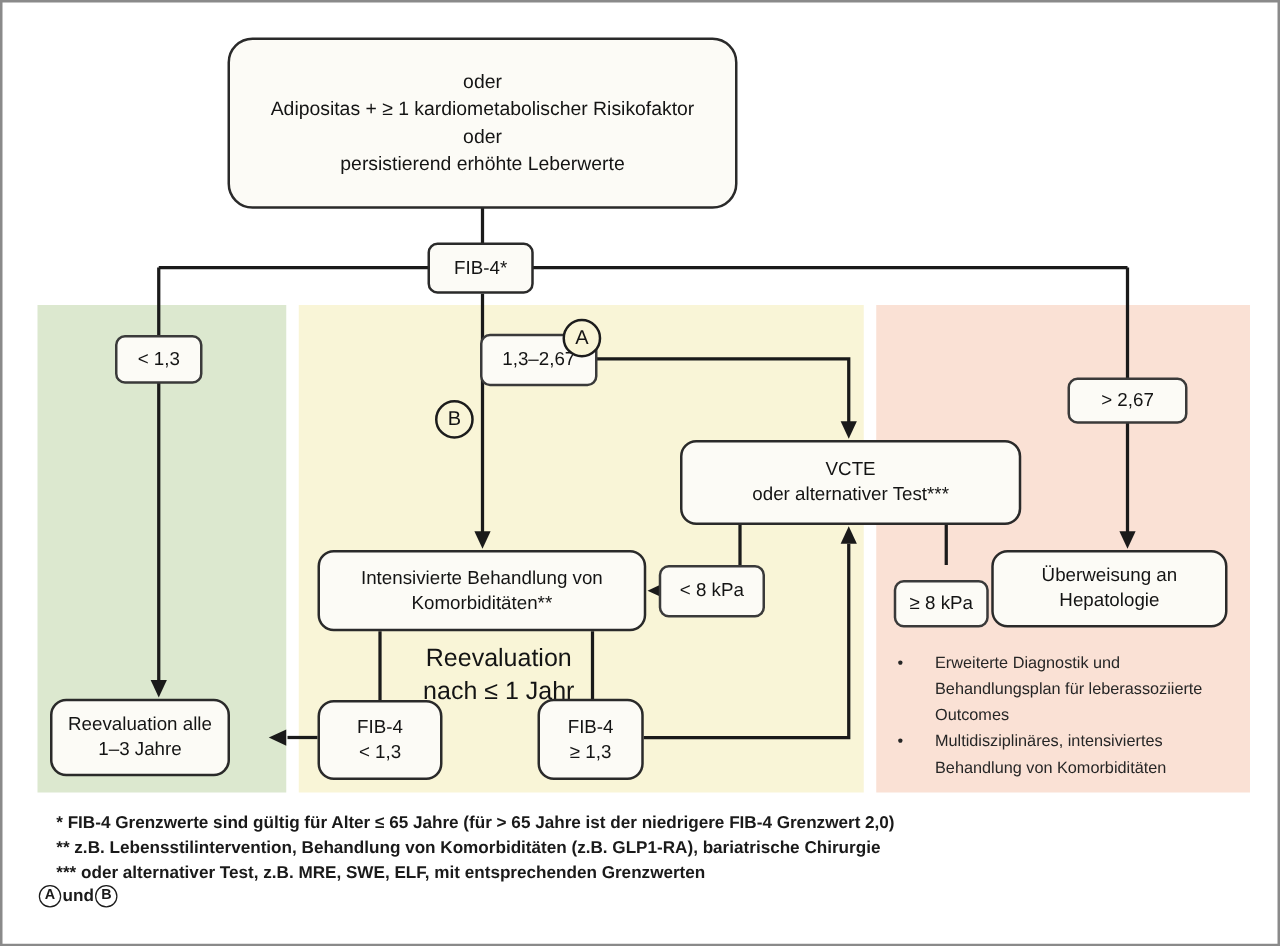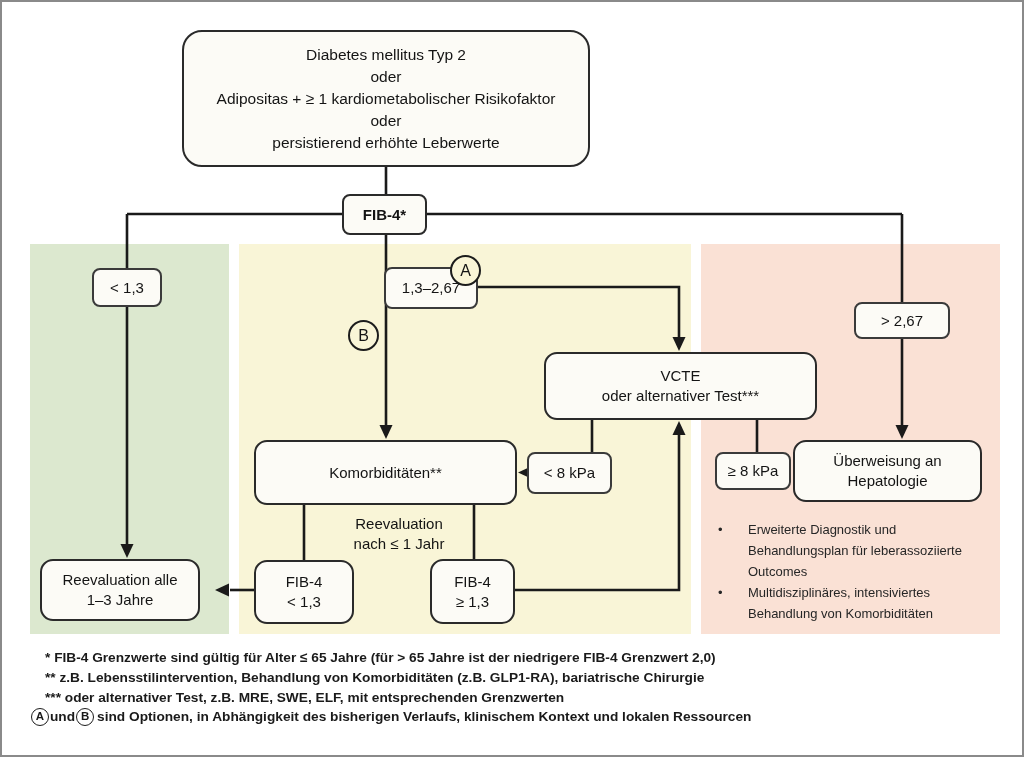--- a/index.html
+++ b/index.html
@@ -18,44 +18,44 @@
   svg.connectors polygon { fill:#1a1a1a; stroke:none; }
 
   .node {
     position:absolute; box-sizing:border-box;
     background:#fcfbf6; border:2px solid #2a2a2a; border-radius:10px;
     display:flex; flex-direction:column; align-items:center; justify-content:center;
     text-align:center; font-size:15px; line-height:1.32; color:#141414;
   }
   .node .it { }
   #node-entry    { left:180px; top:28px;  width:408px; height:137px; border-radius:20px; font-size:15.5px; line-height:1.42; }
-  #node-fib4     { left:340px; top:192px; width:85px;  height:41px;  border-radius:8px;font-weight:bold; }
+  #node-fib4     { left:340px; top:192px; width:85px;  height:41px;  border-radius:8px; }
   #node-lt13     { left:90px;  top:266px; width:70px;  height:39px;  border-radius:8px; border-color:#3a3a3a; }
   #node-mid      { left:338px; top:265px; width:94px;  height:42px;  border-radius:8px; border-color:#3a3a3a;margin-left:44px; }
   #node-gt267    { left:852px; top:268px; width:96px;  height:37px;  border-radius:8px; border-color:#3a3a3a;margin-top:32px; }
   #node-vcte     { left:542px; top:350px; width:273px; height:68px;  border-radius:13px; }
   #node-intens   { left:252px; top:438px; width:263px; height:65px;  border-radius:13px; }
   #node-lt8      { left:525px; top:450px; width:85px;  height:42px;  border-radius:8px; border-color:#3a3a3a; }
-  #node-ge8      { left:713px; top:450px; width:76px;  height:38px;  border-radius:8px; border-color:#3a3a3a; }
+  #node-ge8      { left:713px; top:462px; width:76px;  height:38px;  border-radius:8px; border-color:#3a3a3a; }
   #node-referral { left:791px; top:438px; width:189px; height:62px;  border-radius:13px; }
   #node-fib4lt   { left:252px; top:558px; width:100px; height:64px;  border-radius:13px; }
   #node-fib4ge   { left:428px; top:557px; width:85px;  height:65px;  border-radius:13px; }
-  #node-reeval   { left:38px;  top:557px; width:160px; height:62px;  border-radius:13px; }
+  #node-reeval   { left:38px;  top:557px; width:144px; height:62px;  border-radius:13px; }
 
   .option-circle {
     position:absolute; width:31px; height:31px; border-radius:50%;
     border:2.4px solid #1c1c1c; background:#f9f5d7; box-sizing:border-box;
     display:flex; align-items:center; justify-content:center; font-size:16px; color:#141414;
   }
   #circle-a { left:448px; top:253px; }
   #circle-b { left:346px; top:318px; }
 
   #label-reeval-1yr {
     position:absolute; left:330px; top:512px; width:134px; text-align:center;
-    font-size:15px; line-height:1.32; color:#141414;
+    font-size:20px; line-height:1.32; color:#141414;
   }
 
   #bullet-list { position:absolute; left:708px; top:517px; width:278px; font-size:13px; line-height:21px; color:#262626; }
   .bullet-row { display:flex; }
   .bullet-dot { width:30px; flex:0 0 30px; text-align:left; padding-left:8px; }
   .bullet-text { flex:1; padding-right:8px; }
 
   #footnotes { position:absolute; left:29px; top:646px; width:960px; font-size:13.7px; line-height:19.8px; color:#1a1a1a;font-weight:bold; }
   .fn-line { padding-left:14px; }
   .fn-line-ab { display:flex; align-items:center; padding-left:0; }
@@ -95,21 +95,20 @@
     <polygon points="384,437 377.5,423 390.5,423"></polygon>
     <polygon points="677,349 670.5,335 683.5,335"></polygon>
     <polygon points="677,419 670.5,433 683.5,433"></polygon>
     <polygon points="900,437 893.5,423 906.5,423"></polygon>
     <polygon points="516,470.5 530,464 530,477"></polygon>
     <polygon points="822,470.5 808,464 808,477"></polygon>
     <polygon points="213,588 227,581.5 227,594.5"></polygon>
   </svg>
 
   <div class="node" id="node-entry">
-    <span>Diabetes mellitus Typ 2</span>
     <span class="it">oder</span>
     <span>Adipositas + ≥ 1 kardiometabolischer Risikofaktor</span>
     <span class="it">oder</span>
     <span>persistierend erhöhte Leberwerte</span>
   </div>
 
   <div class="node" id="node-fib4">
     <span>FIB-4*</span>
   </div>
 
@@ -129,20 +128,21 @@
   <div class="option-circle" id="circle-b">
     <span>B</span>
   </div>
 
   <div class="node" id="node-vcte">
     <span>VCTE</span>
     <span>oder alternativer Test***</span>
   </div>
 
   <div class="node" id="node-intens">
+    <span>Intensivierte Behandlung von</span>
     <span>Komorbiditäten**</span>
   </div>
 
   <div class="node" id="node-lt8">
     <span>&lt; 8 kPa</span>
   </div>
   <div class="node" id="node-ge8">
     <span>≥ 8 kPa</span>
   </div>
 
@@ -182,17 +182,16 @@
   </div>
 
   <div id="footnotes">
     <div class="fn-line">* FIB-4 Grenzwerte sind gültig für Alter ≤ 65 Jahre (für &gt; 65 Jahre ist der niedrigere FIB-4 Grenzwert 2,0)</div>
     <div class="fn-line">** z.B. Lebensstilintervention, Behandlung von Komorbiditäten (z.B. GLP1-RA), bariatrische Chirurgie</div>
     <div class="fn-line">*** oder alternativer Test, z.B. MRE, SWE, ELF, mit entsprechenden Grenzwerten</div>
     <div class="fn-line fn-line-ab">
       <span class="fn-circle">A</span>
       <span class="fn-word">und</span>
       <span class="fn-circle">B</span>
-      <span class="fn-rest">sind Optionen, in Abhängigkeit des bisherigen Verlaufs, klinischem Kontext und lokalen Ressourcen</span>
     </div>
   </div>
 
 </div>
 
 </body></html>

